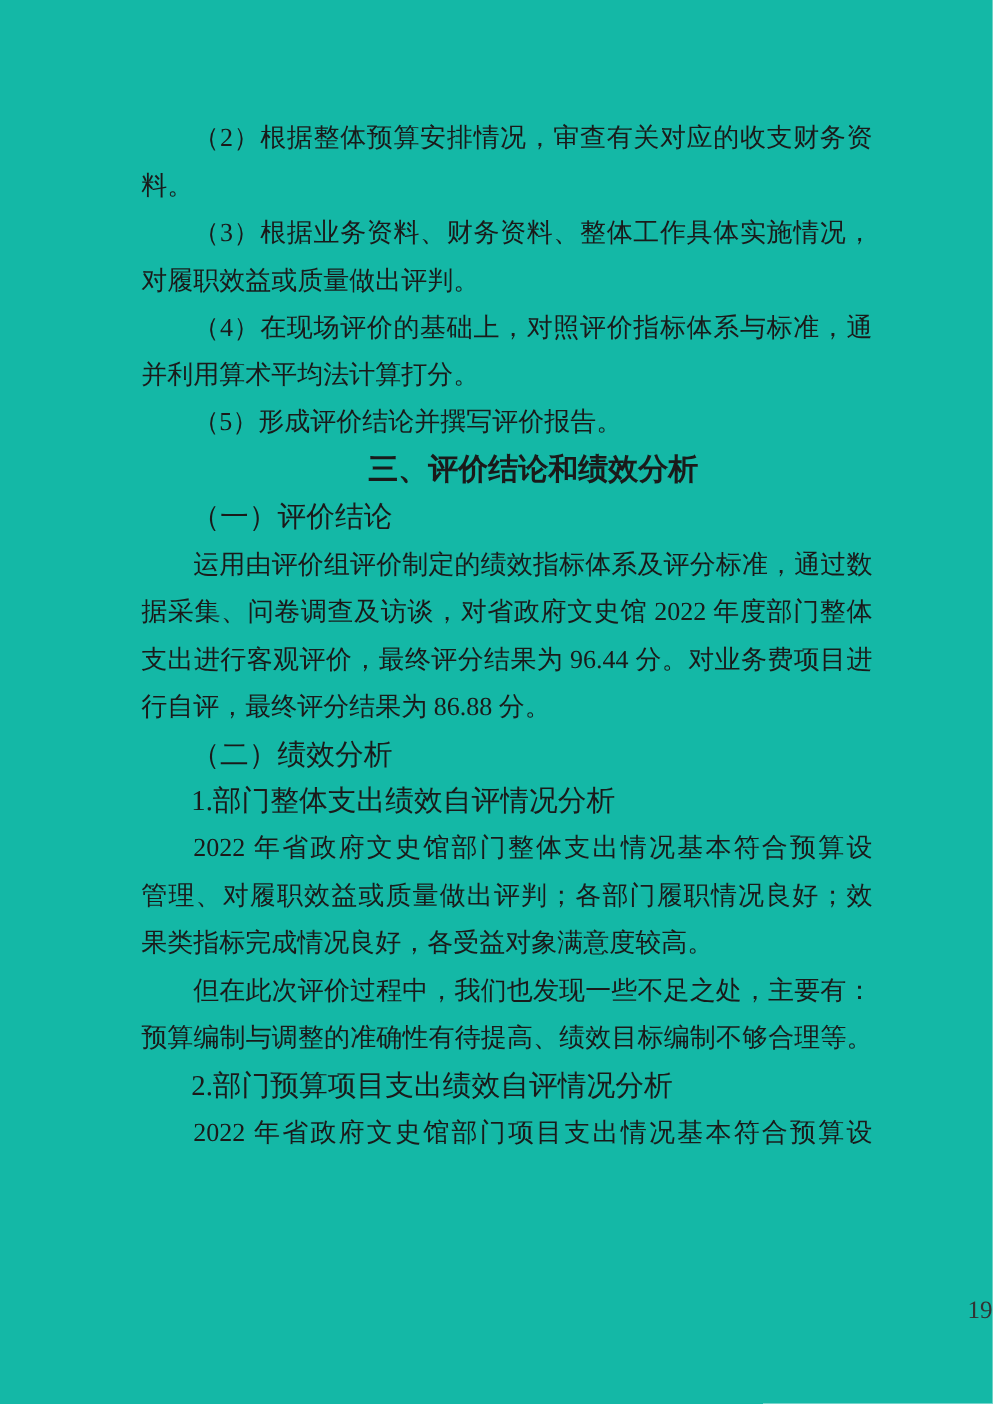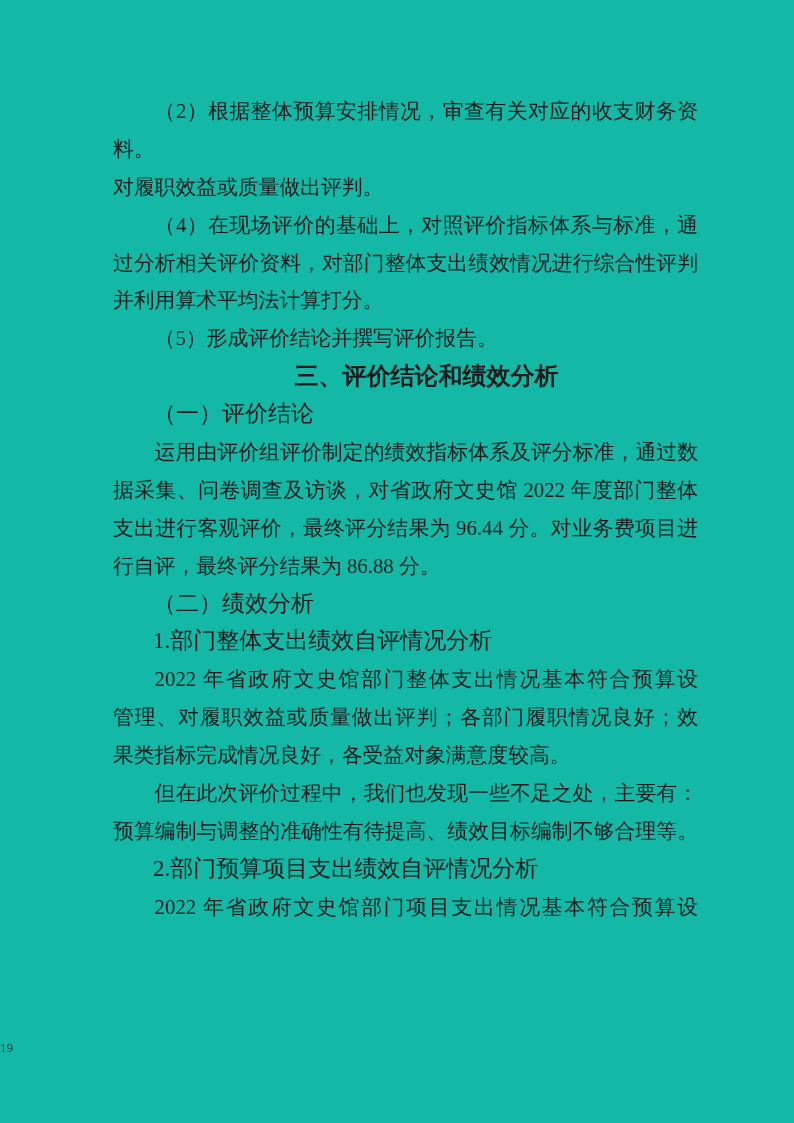--- a/index.html
+++ b/index.html
@@ -48,36 +48,36 @@
   .h2 {
     font-weight: 400;
     font-size: 23px;
     text-indent: 40px;
   }
   .page-number {
     position: absolute;
     top: 1040px;
     left: 0;
     width: 794px;
-    text-align: left;
-    font-size: 13px;
+    text-align: right;
+    font-size: 20px;
     line-height: 16px;
     color: #333333;
   }
 </style>
 </head>
 <body>
 
 <div class="page">
   <div class="content">
     <div class="line indent full">（2）根据整体预算安排情况，审查有关对应的收支财务资</div>
     <div class="line">料。</div>
+    <div class="line indent full">（3）根据业务资料、财务资料、整体工作具体实施情况，</div>
     <div class="line">对履职效益或质量做出评判。</div>
     <div class="line indent full">（4）在现场评价的基础上，对照评价指标体系与标准，通</div>
-    <div class="line full">过分析相关评价资料，对部门整体支出绩效情况进行综合性评判</div>
     <div class="line">并利用算术平均法计算打分。</div>
     <div class="line indent">（5）形成评价结论并撰写评价报告。</div>
     <div class="line h1">三、评价结论和绩效分析</div>
     <div class="line h2">（一）评价结论</div>
     <div class="line indent full">运用由评价组评价制定的绩效指标体系及评分标准，通过数</div>
     <div class="line full">据采集、问卷调查及访谈，对省政府文史馆 2022 年度部门整体</div>
     <div class="line full">支出进行客观评价，最终评分结果为 96.44 分。对业务费项目进</div>
     <div class="line">行自评，最终评分结果为 86.88 分。</div>
     <div class="line h2">（二）绩效分析</div>
     <div class="line h2">1.部门整体支出绩效自评情况分析</div>

